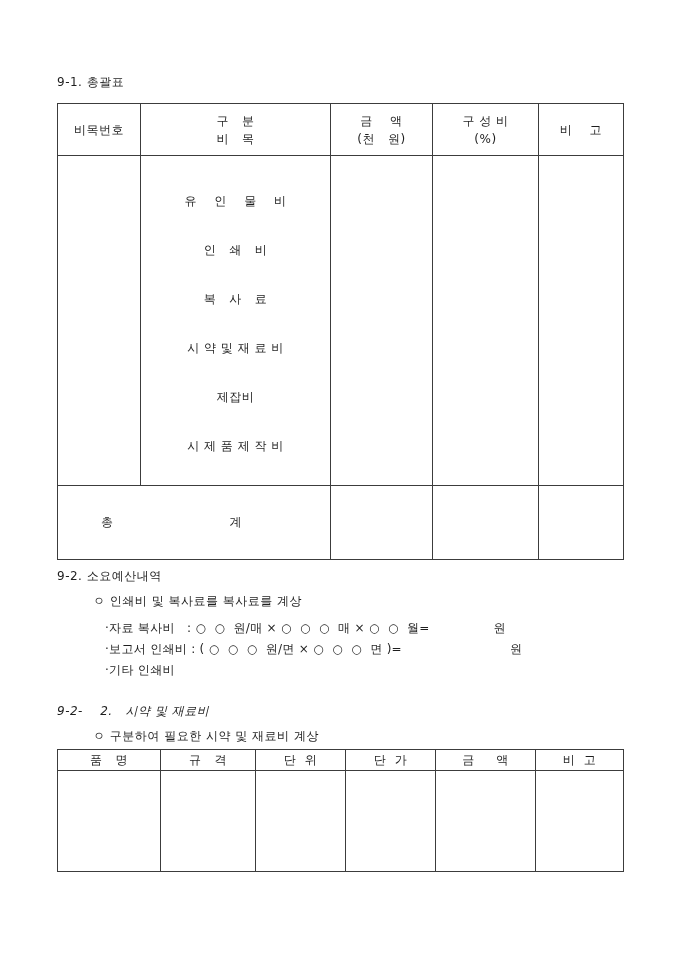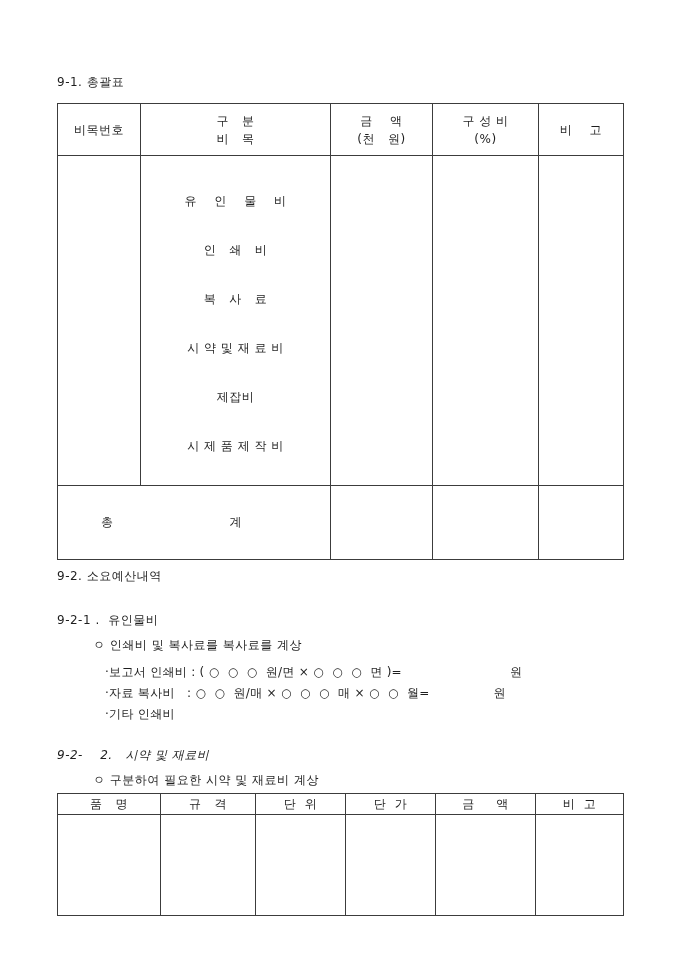--- a/index.html
+++ b/index.html
@@ -96,25 +96,24 @@
       </td>
       <td></td>
       <td></td>
       <td></td>
     </tr>
   </tbody>
     </table>
 
   <div class="heading h-92">9-2. 소요예산내역</div>
 
-  <div class="heading h-sub">9-2-1 .  유인물비</div>
   <div class="bullet">ㅇ 인쇄비 및 복사료를 복사료를 계상</div>
   <div class="details">
+    <div class="detail"><span>·자료 복사비   : ○  ○  원/매 × ○  ○  ○  매 × ○  ○  월=</span><span class="unit u2">원</span></div>
     <div class="detail"><span>·보고서 인쇄비 : ( ○  ○  ○  원/면 × ○  ○  ○  면 )=</span><span class="unit u1">원</span></div>
-    <div class="detail"><span>·자료 복사비   : ○  ○  원/매 × ○  ○  ○  매 × ○  ○  월=</span><span class="unit u2">원</span></div>
     <div class="detail">·기타 인쇄비</div>
   </div>
 
   <div class="heading h-922">9-2-    2.   시약 및 재료비</div>
   <div class="bullet">ㅇ 구분하여 필요한 시약 및 재료비 계상</div>
 
   <table class="tbl t2">
     <colgroup>
       <col style="width:103px">
         <col style="width:95px">

